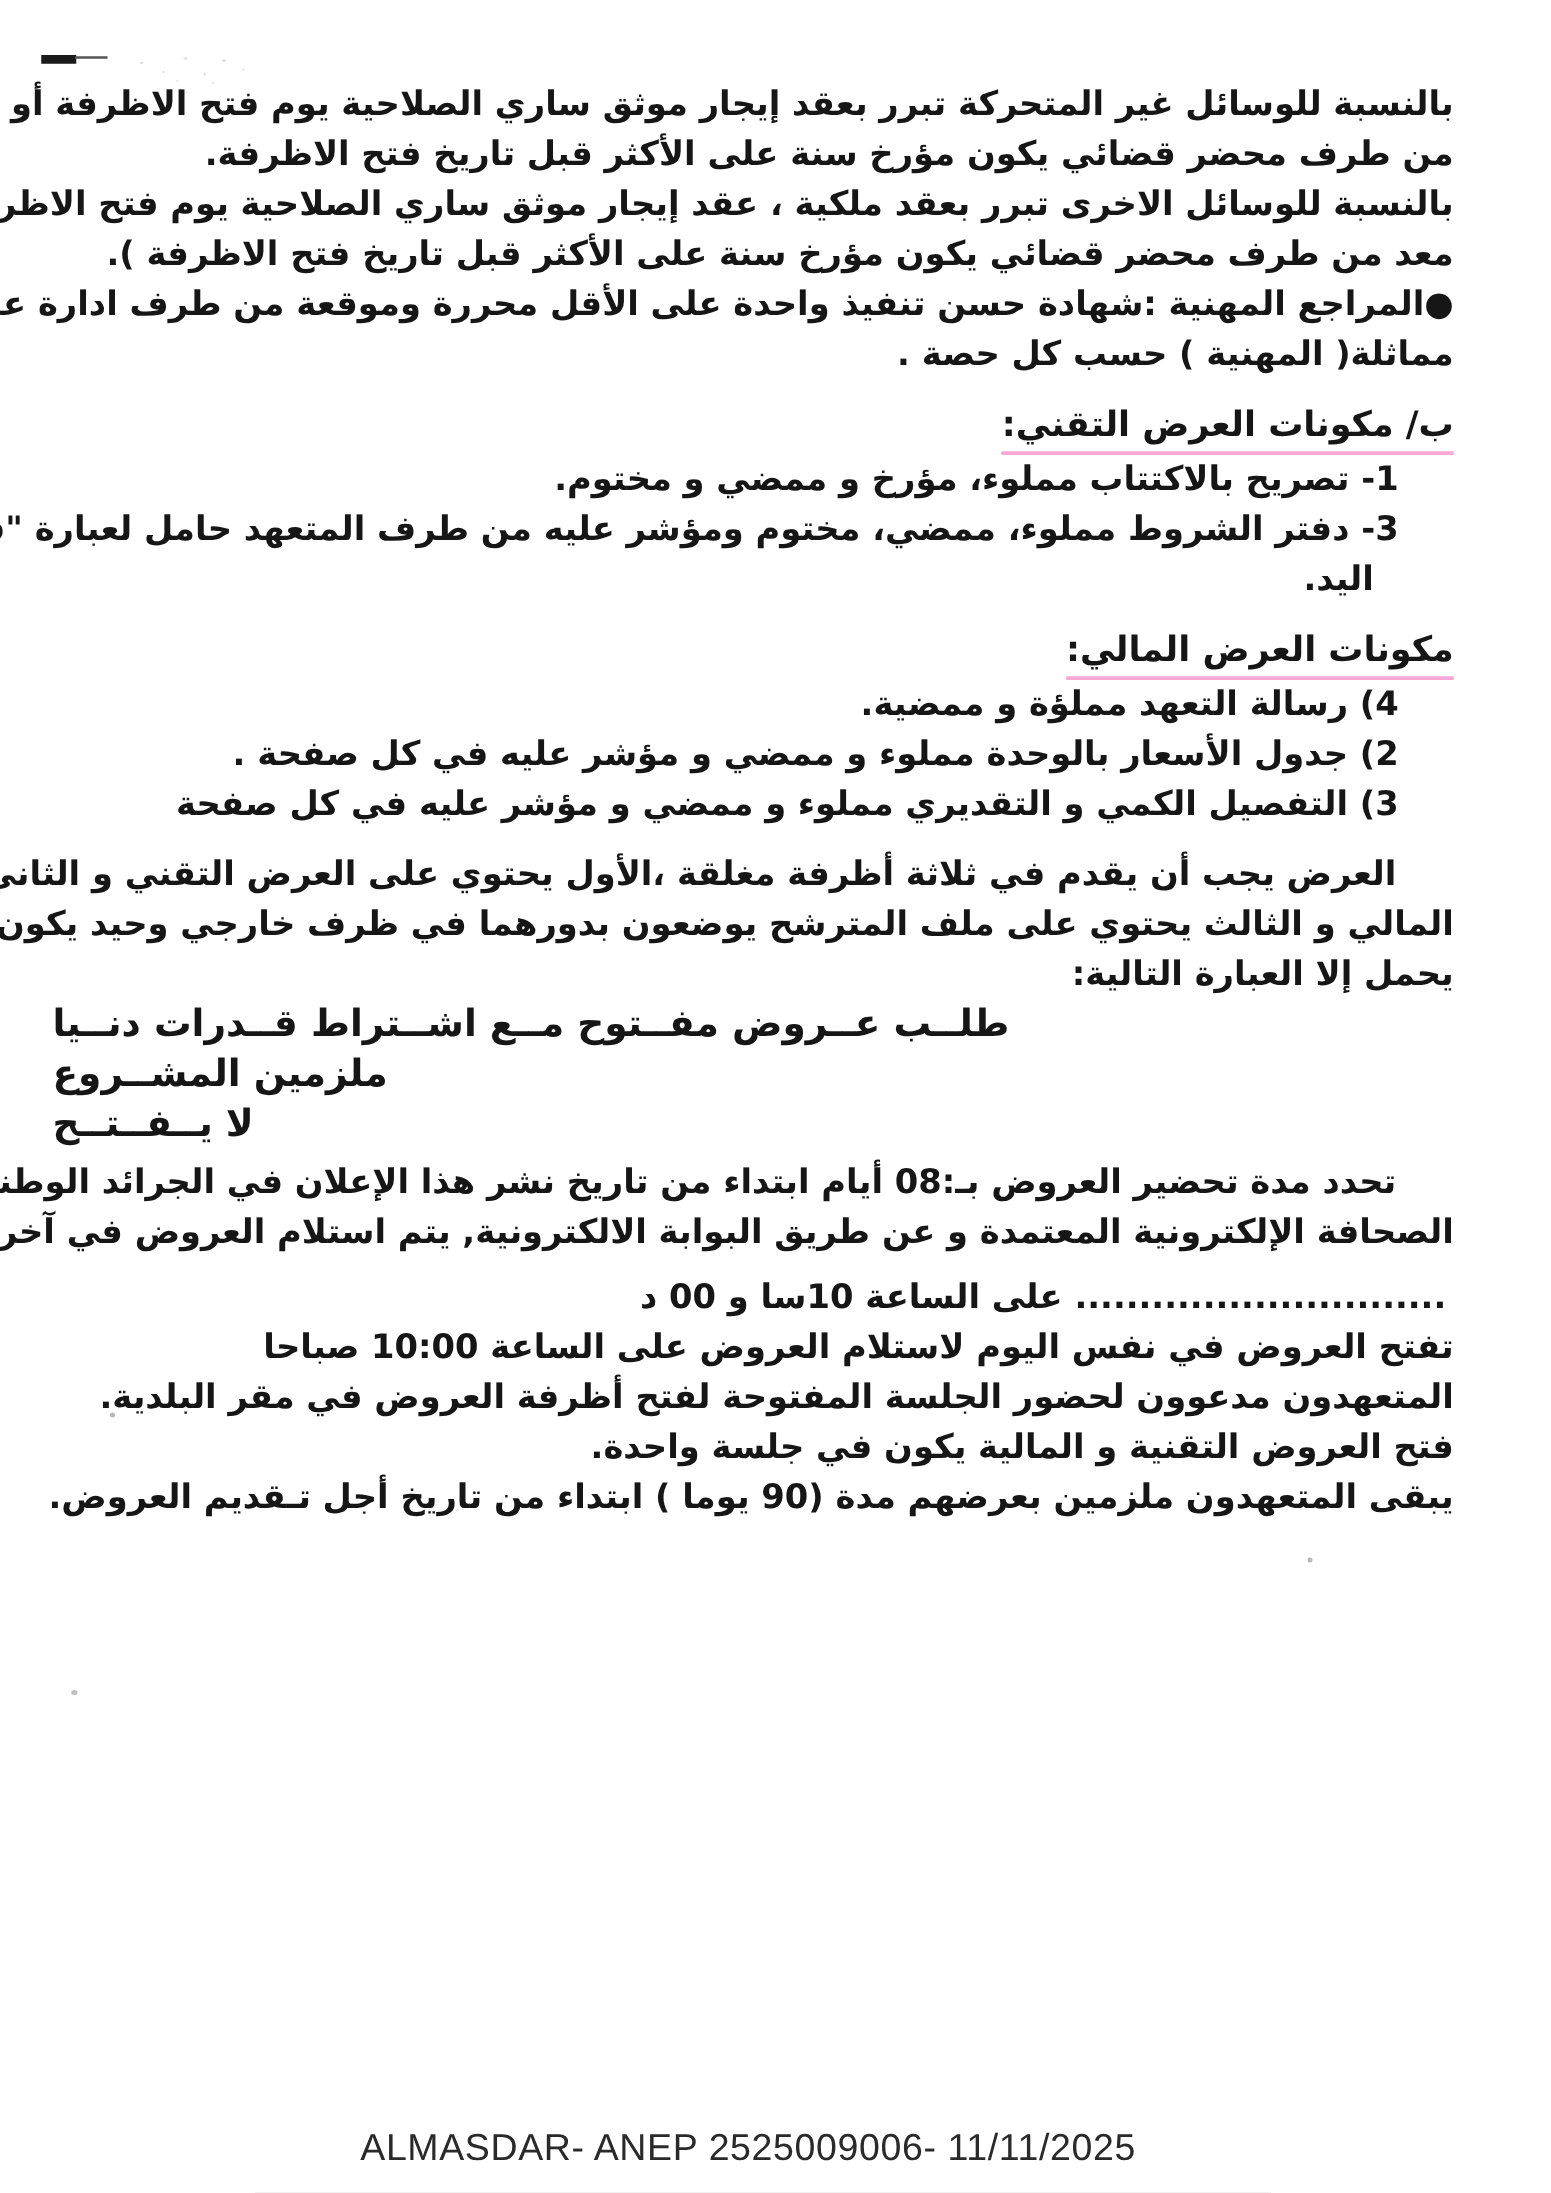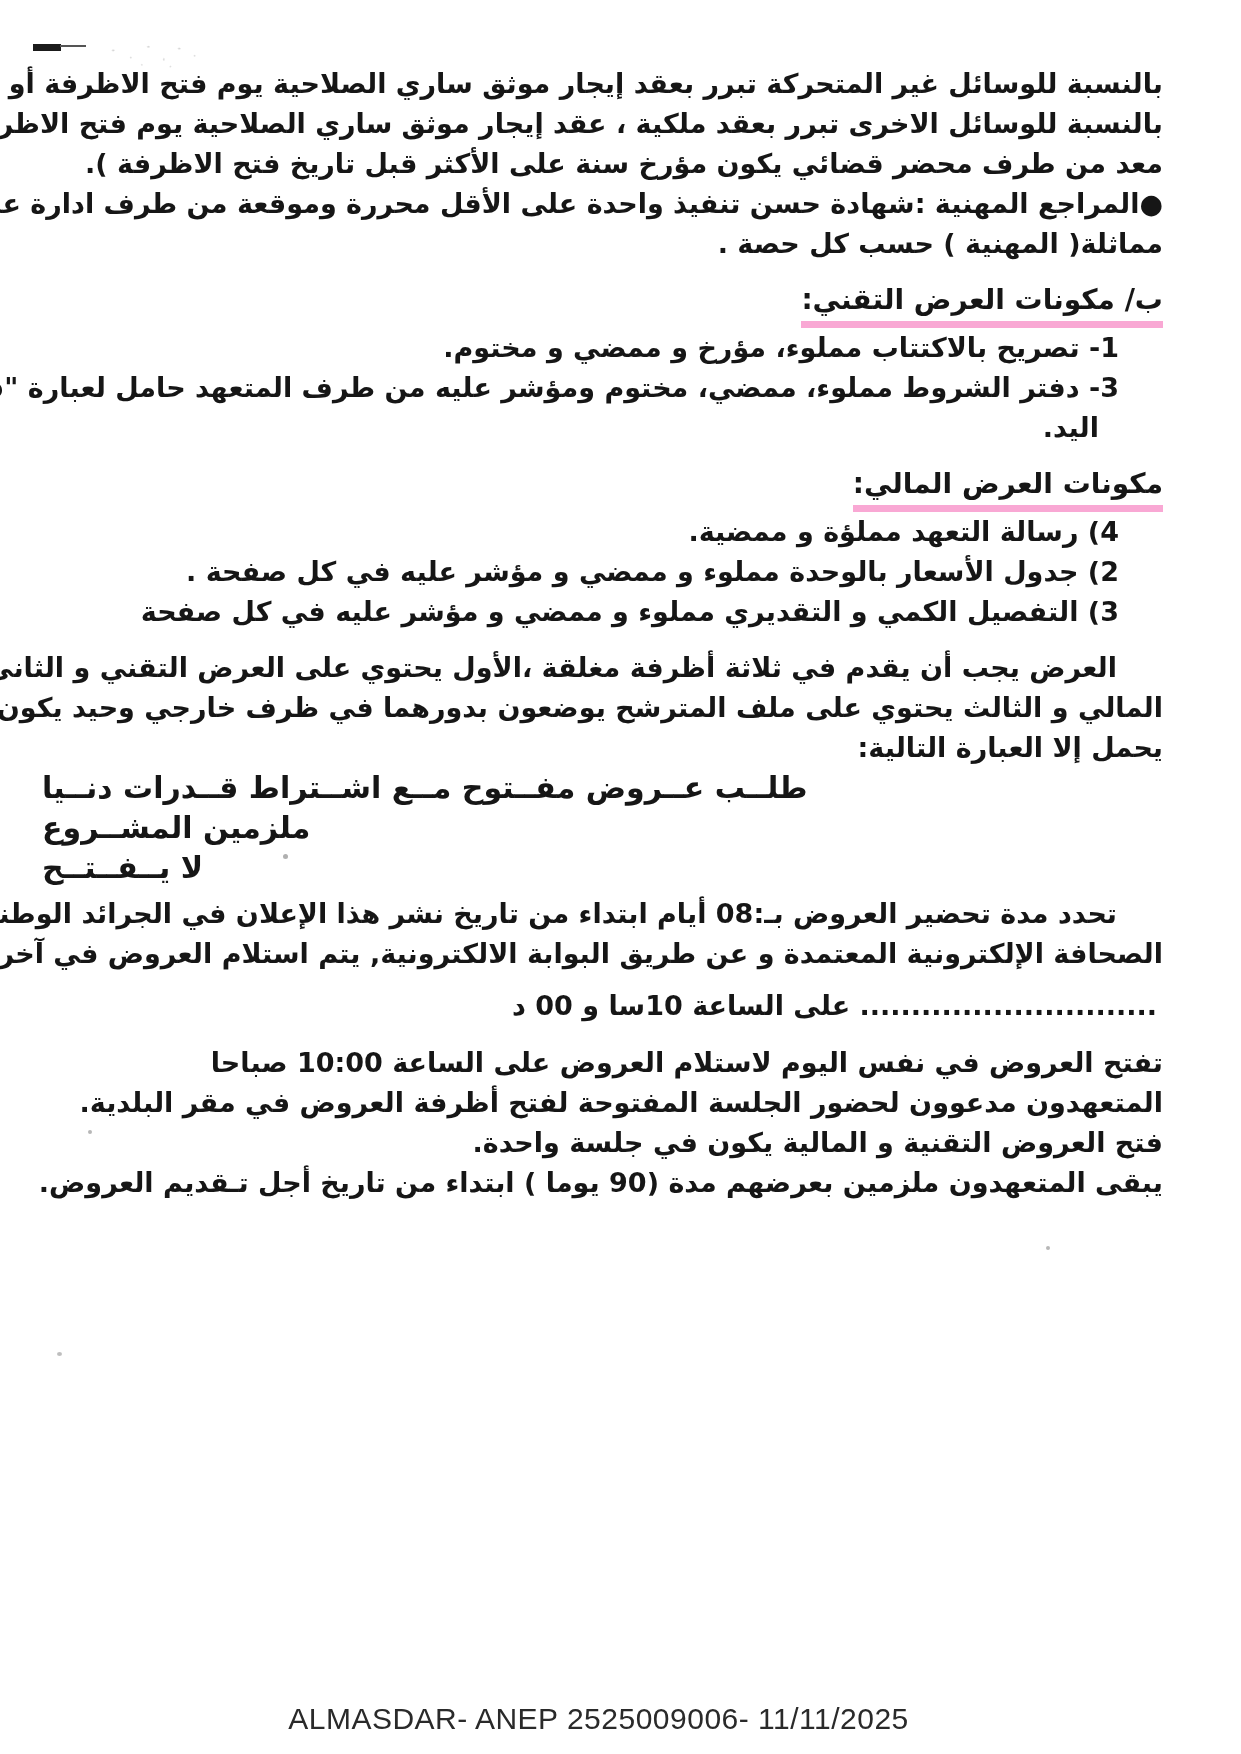--- a/index.html
+++ b/index.html
@@ -18,35 +18,35 @@
     direction:rtl;
     text-align:right;
     font-size:27px;
     line-height:40px;
   }
   .line{white-space:nowrap;}
   .para{margin:0;}
   .section-heading{margin-top:16px;line-height:40px;font-size:28px;}
   .section-heading .u{
     display:inline-block;
-    border-bottom:7px solid #f9a8d4;
+    border-bottom:3px solid #f9a8d4;
     padding-bottom:1px;
   }
   .list .line{padding-right:44px;}
   .list .hang{padding-right:64px;}
   .indent-first{padding-right:46px;}
   .envelope-label{
     margin-top:0;
     text-align:left;
     font-size:30px;
     line-height:40px;
   }
   .deadline{margin-top:6px;}
   .time-line{margin-top:12px;padding-right:6px;}
-  .closing{margin-top:17px;}
+  .closing{margin-top:0;}
   .footer{
     position:absolute;
     top:1702px;left:0;width:100%;
     text-align:center;
     transform:translateX(-22px);
     direction:ltr;
     font-family:"Liberation Sans",sans-serif;
     font-weight:normal;
     font-size:30px;
     color:#2a2a2a;
@@ -82,20 +82,21 @@
   <div class="scan-noise"></div>
   <div class="speck s1"></div>
   <div class="speck s2"></div>
   <div class="speck s3"></div>
   <div class="speck s4"></div>
 
   <div class="content">
 
     <div class="para">
       <div class="line">بالنسبة للوسائل غير المتحركة تبرر بعقد إيجار موثق ساري الصلاحية  يوم فتح الاظرفة أو محضر إثبات حالة معد</div>
+      <div class="line">من طرف محضر قضائي  يكون مؤرخ سنة على الأكثر قبل تاريخ فتح الاظرفة.</div>
       <div class="line">بالنسبة للوسائل الاخرى تبرر بعقد ملكية ، عقد إيجار موثق ساري الصلاحية  يوم فتح الاظرفة. أو محضر إثبات حالة</div>
       <div class="line">معد من طرف محضر قضائي  يكون مؤرخ سنة على الأكثر قبل تاريخ فتح الاظرفة ).</div>
       <div class="line">●المراجع المهنية :شهادة حسن تنفيذ  واحدة على الأقل محررة وموقعة من طرف ادارة عمومية لعمليات تموين.</div>
       <div class="line">مماثلة( المهنية ) حسب كل حصة  .</div>
     </div>
 
     <div class="section-heading">
       <span class="u">ب/ مكونات العرض التقني:</span>
     </div>
 

